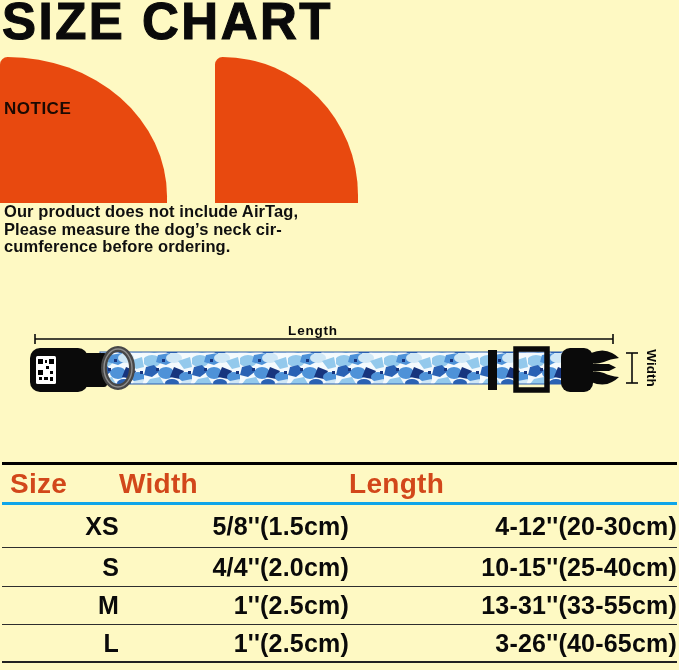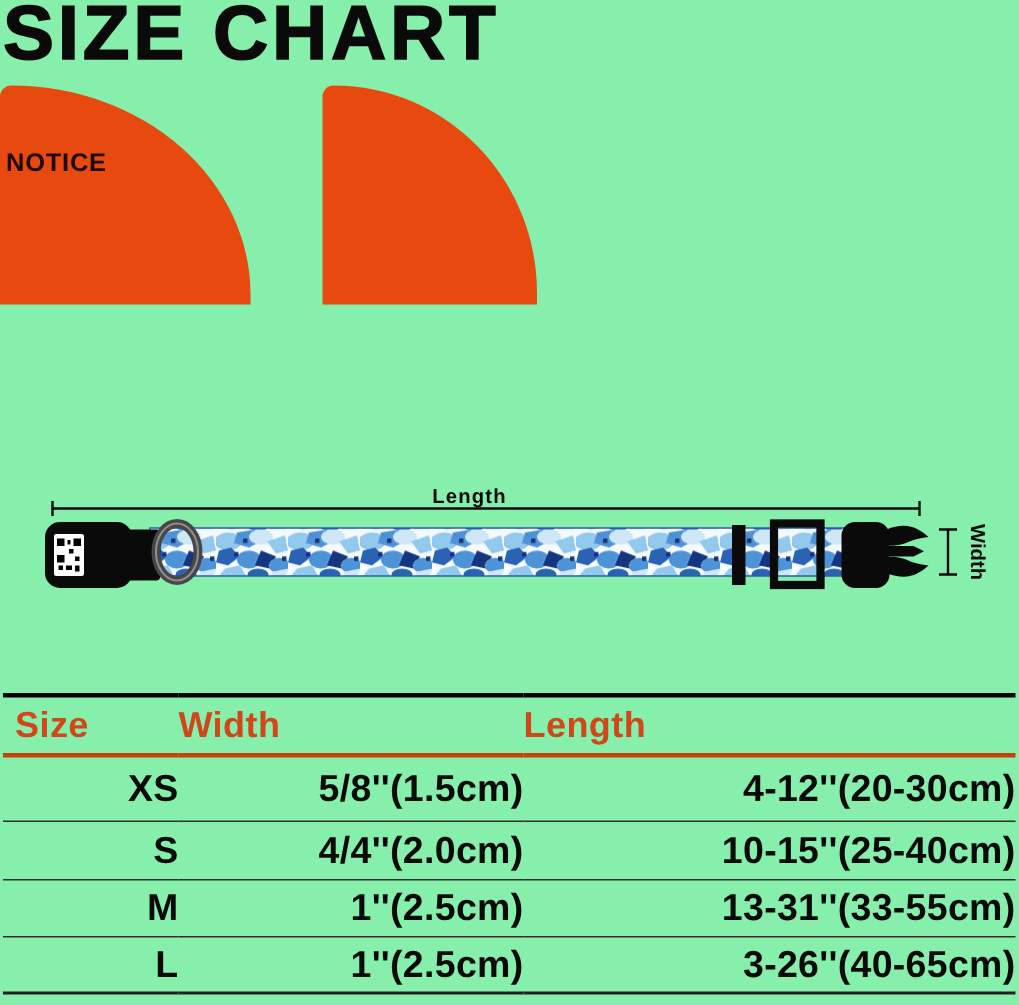--- a/index.html
+++ b/index.html
@@ -1,17 +1,17 @@
 <!DOCTYPE html>
 <html><head>
 <meta charset="utf-8">
 <style>
   html,body{margin:0;padding:0;background:#fff;}
   .page{
-    position:relative;width:679px;height:670px;background:#86efac;overflow:hidden;
+    position:relative;width:679px;height:670px;background:#fef9c3;overflow:hidden;
     font-family:"Liberation Sans", sans-serif;color:#0c0c0c;
   }
   .title{
     position:absolute;left:2px;top:-8px;margin:0;
     font-size:51px;font-weight:800;letter-spacing:2.5px;color:#0a0a0a;
     -webkit-text-stroke:1.1px #0a0a0a;white-space:nowrap;
   }
   .qshape{
     position:absolute;top:57px;width:143px;height:146px;
     border-radius:8px 100% 0 0;
@@ -29,22 +29,22 @@
   }
   .notice-text span{display:block;}
   .collar-svg{position:absolute;left:0;top:320px;}
   .meas-label{font-size:13.5px;font-weight:800;fill:#0a0a0a;}
   .size-table{
     position:absolute;left:2px;top:462px;width:675px;
     border-collapse:collapse;table-layout:fixed;
     border-top:3px solid #000;
   }
   .size-table th{
-    border-bottom:3px solid #c2410c;text-align:left;vertical-align:middle;
-    font-size:24px;font-weight:800;height:37px;padding:0;letter-spacing:0.3px;
+    border-bottom:3px solid #0ea5e9;text-align:left;vertical-align:middle;
+    font-size:28px;font-weight:800;height:37px;padding:0;letter-spacing:0.3px;
   }
   .size-table td{
     font-size:25px;font-weight:800;vertical-align:middle;padding:0;
     letter-spacing:0.2px;color:#0a0a0a;text-align:right;
   }
   .size-table tr.r-xs td{height:42px;border-bottom:1.5px solid #2e2e2e;}
   .size-table tr.r-s  td{height:38px;border-bottom:1.5px solid #2e2e2e;}
   .size-table tr.r-m  td{height:37px;border-bottom:1.5px solid #2e2e2e;}
   .size-table tr.r-l  td{height:36px;border-bottom:2px solid #222;}
   .col-size{padding-left:8px !important;}
@@ -54,20 +54,25 @@
 
 <div class="page">
 
   <h1 class="title">SIZE CHART</h1>
 
   <div class="qshape qshape1" style="background:#e8490f;">
     <span class="notice-badge">NOTICE</span>
   </div>
   <div class="qshape qshape2" style="background:#e8490f;"></div>
 
+  <p class="notice-text">
+    <span>Our product does not include AirTag,</span>
+    <span>Please measure the dog’s neck cir-</span>
+    <span>cumference before ordering.</span>
+  </p>
 
   <svg class="collar-svg" width="679" height="95" viewBox="0 0 679 95">
     <defs>
       <pattern id="camo" width="48" height="33" patternUnits="userSpaceOnUse">
         <rect width="48" height="33" fill="#f4fafd"></rect>
         <ellipse cx="8" cy="8" rx="9" ry="6" fill="#93c9ec"></ellipse>
         <polygon points="14,2 26,0 30,8 22,12 12,9" fill="#4e92d8"></polygon>
         <ellipse cx="30" cy="5" rx="8" ry="5" fill="#cfe7f6"></ellipse>
         <polygon points="34,8 46,4 48,14 40,16" fill="#93c9ec"></polygon>
         <polygon points="2,14 10,12 16,18 8,24 0,22" fill="#2a62b4"></polygon>

